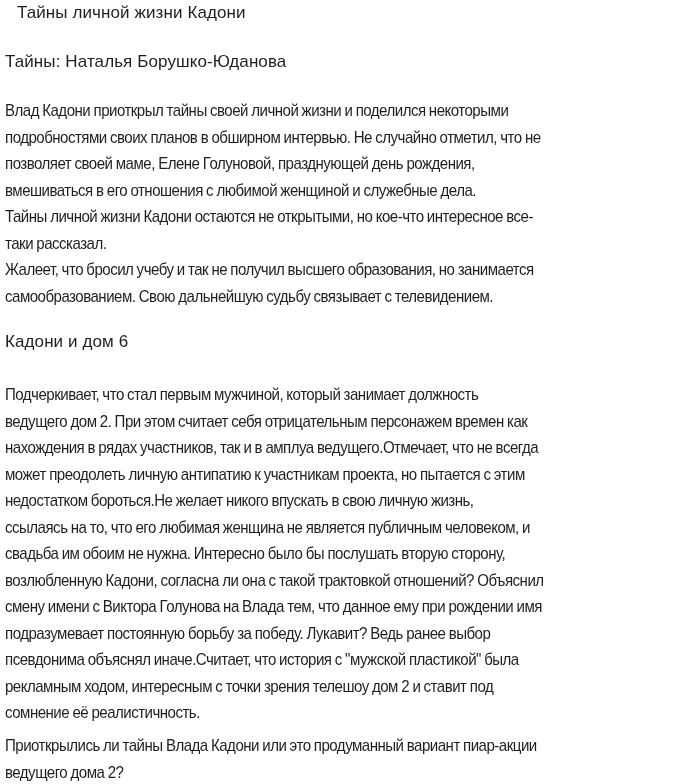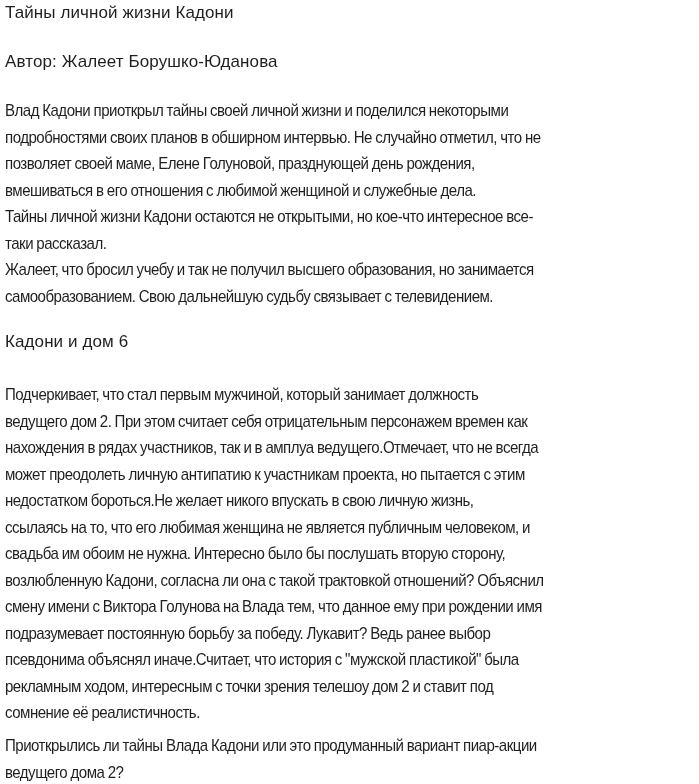--- a/index.html
+++ b/index.html
@@ -22,21 +22,21 @@
     }
     .heading {
       font-family: "Liberation Sans", sans-serif;
       font-size: 17px;
       line-height: 20px;
       margin: 0;
       font-weight: normal;
       color: #1f1f1f;
       letter-spacing: 0.1px;
     }
-    .title { position: absolute; top: 3px; left: 0; }
+    .title { position: absolute; top: 3px; left: 12px; }
     .author { position: absolute; top: 52px; left: 0; }
     .subheading { position: absolute; top: 332px; left: 0; }
     .para {
       position: absolute;
       left: 0;
       margin: 0;
       font-family: "Liberation Sans", sans-serif;
       font-size: 16.2px;
       line-height: 26.5px;
       letter-spacing: -0.55px;
@@ -51,21 +51,21 @@
     .p3 { top: 256px; }
     .p4 { top: 381px; }
     .p5 { top: 732px; }
     .para span { display: block; white-space: nowrap; }
   </style>
 </head>
 <body>
 
 <div class="article">
   <h1 class="heading title">Тайны личной жизни Кадони</h1>
-  <div class="heading author">Автор: Жалеет Борушко-Юданова</div>
+  <div class="heading author">Тайны: Наталья Борушко-Юданова</div>
 
   <p class="para p1">
     <span>Влад Кадони приоткрыл тайны своей личной жизни и поделился некоторыми</span>
     <span>подробностями своих планов в обширном интервью. Не случайно отметил, что не</span>
     <span>позволяет своей маме, Елене Голуновой, празднующей день рождения,</span>
     <span>вмешиваться в его отношения с любимой женщиной и служебные дела.</span>
   </p>
 
   <p class="para p2">
     <span>Тайны личной жизни Кадони остаются не открытыми, но кое-что интересное все-</span>

